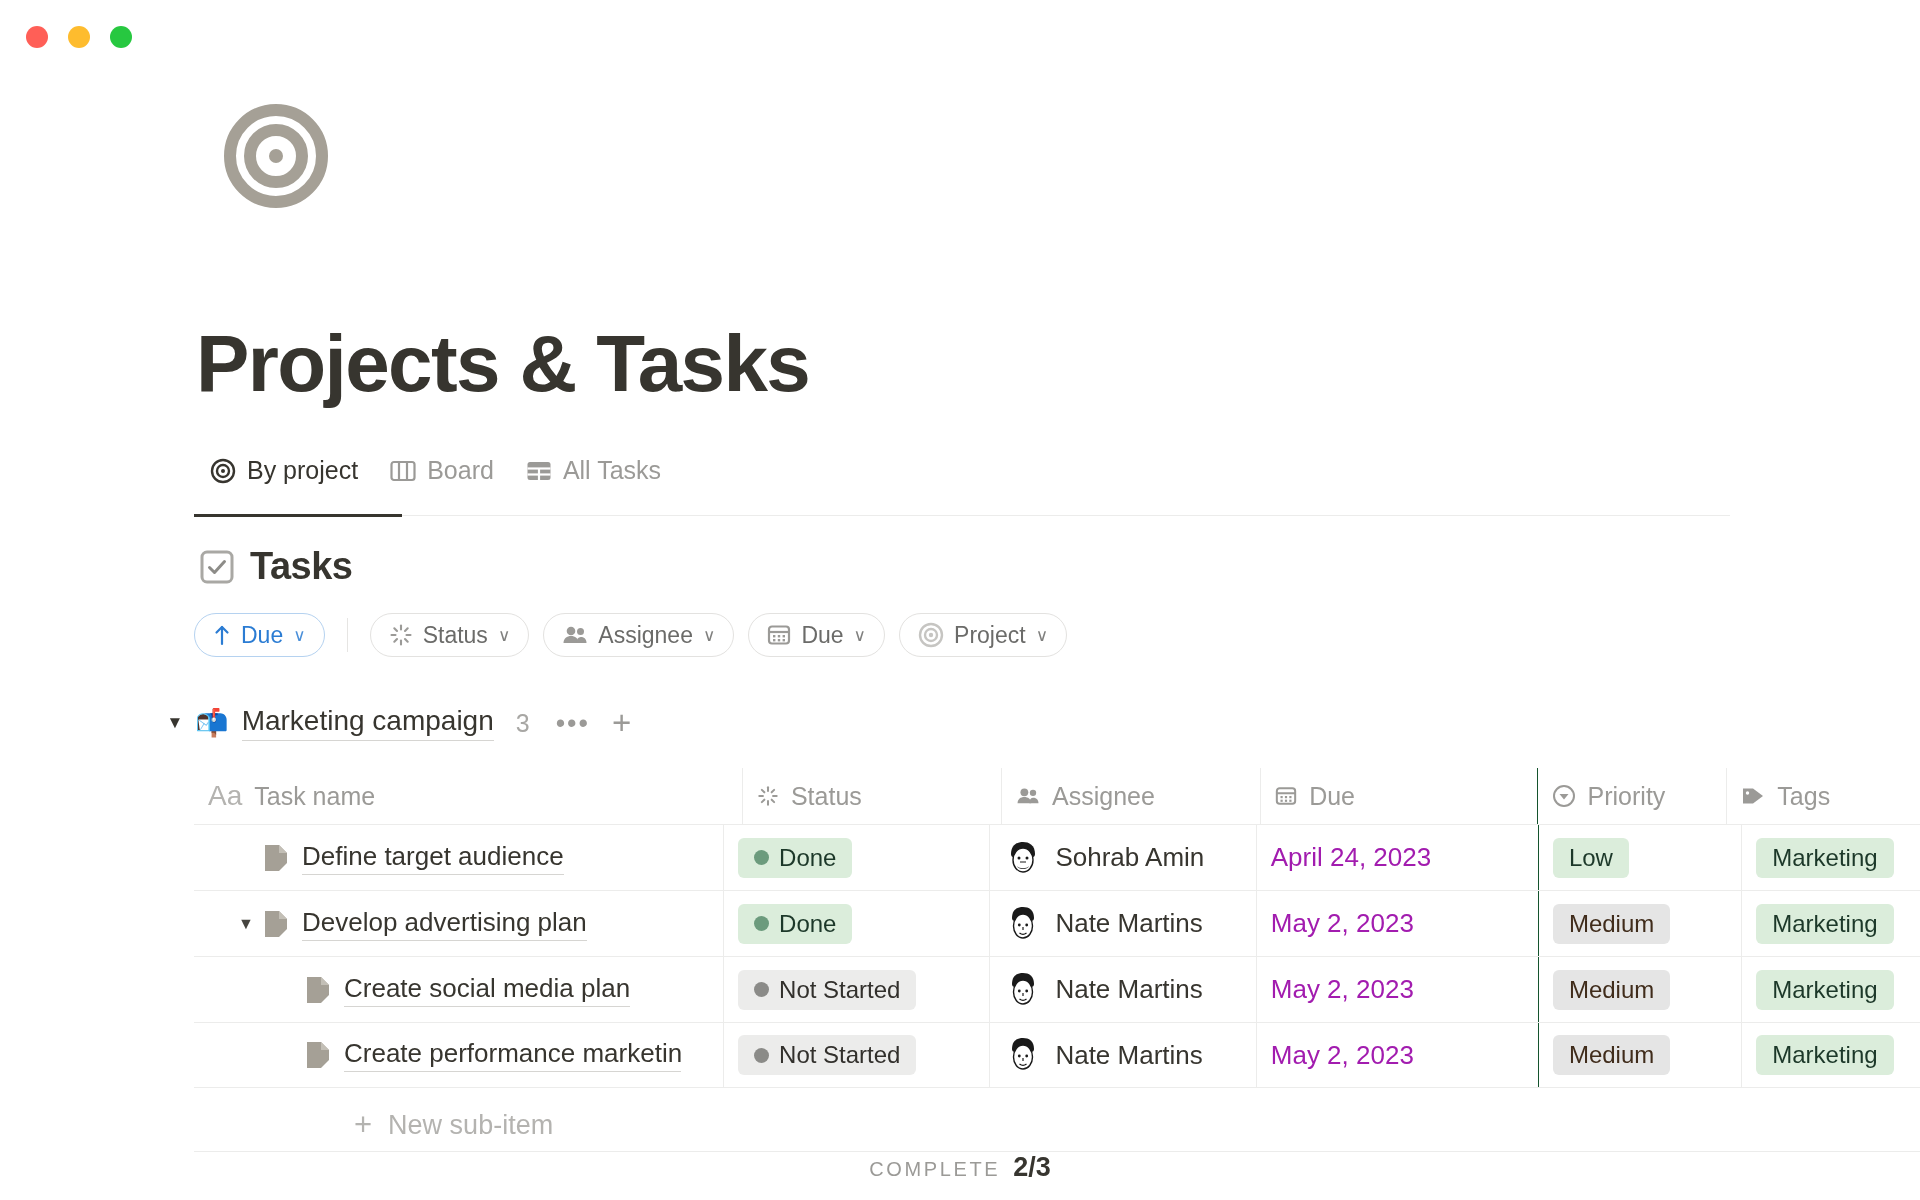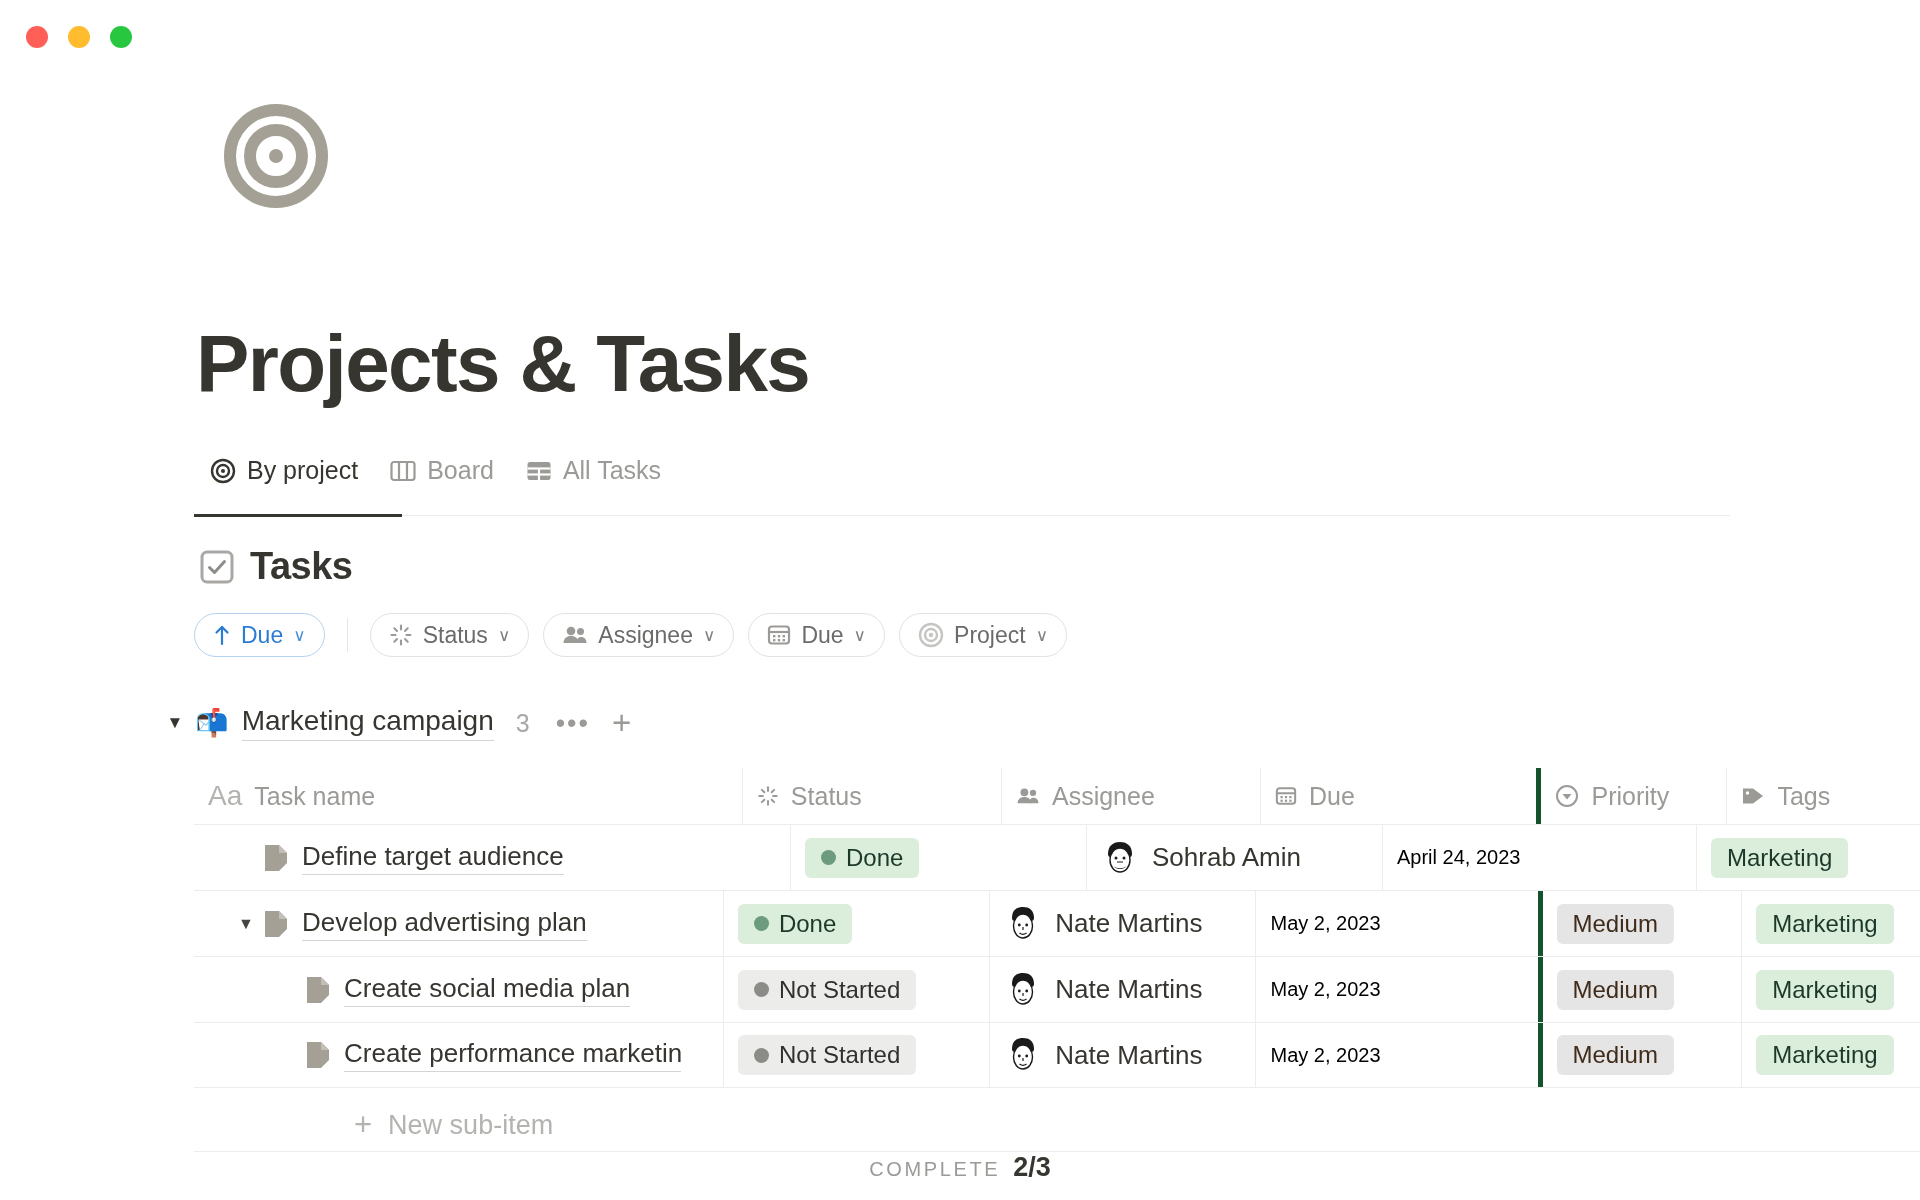--- a/index.html
+++ b/index.html
@@ -90,21 +90,21 @@
   .trow { display: flex; align-items: stretch; height: 66px; }
   .trow.head { height: 56px; }
   .trow.body { border-top: 1px solid #ececeb; gap: 28px; }
   .trow.last { border-bottom: 1px solid #ececeb; }
 
   .cell { display: flex; align-items: center; padding: 0 14px; overflow: hidden; white-space: nowrap; }
   .c-name   { width: 568px; }
   .c-status { width: 268px; border-left: 1px solid #ececeb; }
   .c-assign { width: 268px; border-left: 1px solid #ececeb; }
   .c-due    { width: 286px; border-left: 1px solid #ececeb; }
-  .c-prio   { width: 196px; border-left: 5px solid #14532d; }
+  .c-prio   { width: 196px; border-left: 1px solid #14532d; }
   .c-tags   { width: 200px; border-left: 1px solid #ececeb; }
 
   .trow.head .cell { color: #9b9a97; font-size: 25px; gap: 12px; }
   .hdr-aa { color: #b4b3b0; font-size: 28px; }
 
   .task-wrap { display: flex; align-items: center; gap: 0; width: 100%; }
   .indent { flex: none; }
   .sub-toggle { width: 36px; flex: none; display: flex; justify-content: center; color: #46443f; font-size: 16px; cursor: pointer; }
   .doc-icon { flex: none; margin-right: 14px; }
   .task-name {
@@ -123,21 +123,21 @@
   .tag .sdot { width: 15px; height: 15px; border-radius: 50%; flex: none; }
   .tag.status-done .sdot { background: #6c9b7d; }
   .tag.status-notstarted .sdot { background: #8b8b88; }
   .tag.prio-low { background: #dbeddb; color: #1c3829; }
   .tag.prio-medium { background: #e5e5e5; color: #402c1b; }
   .tag.tagval { background: #dbeddb; color: #1c3829; }
 
   .person { display: flex; align-items: center; gap: 13px; }
   .person-name { font-size: 26px; color: #37352f; }
   .avatar { width: 38px; height: 38px; border-radius: 50%; flex: none; overflow: hidden; background: #fff; }
-  .date { font-size: 20px; color: #000000; }
+  .date { font-size: 26px; color: #a21caf; }
 
   .newsub {
     position: absolute; left: 194px; top: 1100px; width: 1726px; height: 52px;
     display: flex; align-items: center; border-bottom: 1px solid #ececeb;
   }
   .newsub-inner { display: flex; align-items: center; gap: 16px; padding-left: 160px; color: #b4b3b0; font-size: 27px; }
   .newsub .plus { font-size: 31px; font-weight: 300; line-height: .8; }
 
   
   .footer {
@@ -411,20 +411,23 @@
                 <path d="M13 27 C15 30 23 30 25 27 C24 31 14 31 13 27 Z" fill="#1a1a1a"></path>
                 <path d="M16 23 L22 23" stroke="#1a1a1a" stroke-width="1.2"></path>
               </svg>
             </span>
             <span class="person-name">Sohrab Amin</span>
           </span>
         </div>
         <div class="cell c-due">
           <span class="date">April 24, 2023</span>
         </div>
+        <div class="cell c-prio">
+          <span class="tag prio-low">Low</span>
+        </div>
         <div class="cell c-tags">
           <span class="tag tagval">Marketing</span>
         </div>
       </div>
 
       <div class="trow body">
         <div class="cell c-name">
           <div class="task-wrap">
             <span class="indent" style="width:20px"></span>
             <span class="sub-toggle">▼</span>

